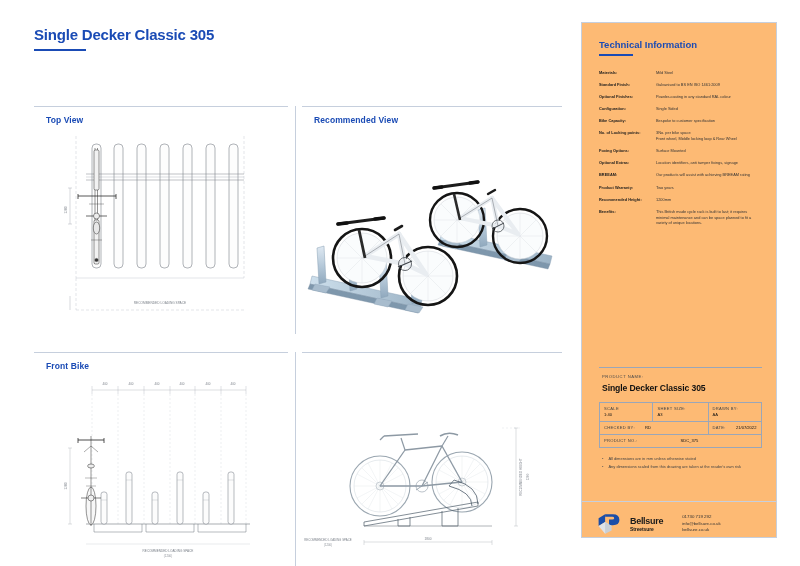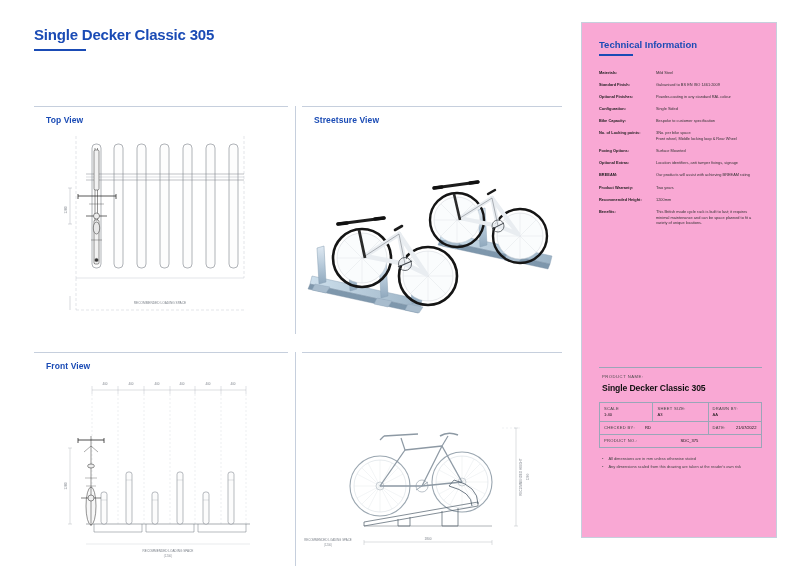--- a/index.html
+++ b/index.html
@@ -47,21 +47,21 @@
   .pv-side      { left: 268px;top: 246px; width: 260px; height: 220px; }
 
   
   .right-col {
     position: absolute; left: 581px; top: 22px;
     width: 196px; height: 516px;
     border-left: 1px solid #c6cfdd;
     border-right: 1px solid #c6cfdd;
     border-top: 1px solid #c6cfdd;
     border-bottom: 1px solid #c6cfdd;
-    background: #f9a8d4;
+    background: #fdba74;
   }
   .ti-header {
     padding: 16px 0 0 17px;
   }
   .ti-title {
     font-size: 9.5px; font-weight: bold; color: #1a4bb5;
   }
   .ti-rule { width: 34px; height: 1.5px; background: #1a4bb5; margin-top: 4px; }
 
   .spec-table {
@@ -197,21 +197,21 @@
               <line x1="36" y1="168" x2="36" y2="182"></line>
             </g>
             <text x="33" y="82" font-size="3.1" fill="#7d838b" transform="rotate(-90 33 82)" text-anchor="middle" font-family="Liberation Sans, sans-serif">1200</text>
             <text x="126" y="176" font-size="3.2" fill="#7d838b" text-anchor="middle" font-family="Liberation Sans, sans-serif">RECOMMENDED LOADING SPACE</text>
           </svg>
         </div>
       </div>
 
       <div class="view-panel pv-persp">
         <div class="panel-topline"></div>
-        <div class="panel-label">Streetsure View</div>
+        <div class="panel-label">Recommended View</div>
         <div class="panel-art">
           <svg viewBox="0 0 260 200" width="260" height="200">
             <defs>
               <linearGradient id="rackSteel" x1="0" y1="0" x2="0" y2="1">
                 <stop offset="0%" stop-color="#dfe9f2"></stop>
                 <stop offset="50%" stop-color="#b7cada"></stop>
                 <stop offset="100%" stop-color="#8fa8bd"></stop>
               </linearGradient>
               <linearGradient id="rackSteel2" x1="0" y1="0" x2="1" y2="0">
                 <stop offset="0%" stop-color="#cddfec"></stop>
@@ -341,21 +341,21 @@
               </g>
               <circle cx="103" cy="136" r="6.5" stroke="#4b5056" stroke-width="0.85" fill="none"></circle>
               <line x1="96" y1="139" x2="110" y2="133" stroke="#3c4147" stroke-width="1.1"></line>
             </g>
           </svg>
         </div>
       </div>
 
       <div class="view-panel pv-front">
         <div class="panel-topline"></div>
-        <div class="panel-label">Front View</div>
+        <div class="panel-label">Front Bike</div>
         <div class="panel-art">
           <svg viewBox="0 0 254 190" width="254" height="190">
 
             <g stroke="#a6abb3" stroke-width="0.4">
               <line x1="58" y1="16" x2="212" y2="16"></line>
               <g stroke-width="0.35">
                 <line x1="58" y1="12" x2="58" y2="20"></line>
                 <line x1="84" y1="12" x2="84" y2="20"></line>
                 <line x1="110" y1="12" x2="110" y2="20"></line>
                 <line x1="136" y1="12" x2="136" y2="20"></line>
@@ -632,15 +632,34 @@
           <span class="note-bullet">•</span>
           <span class="note-text">All dimensions are in mm unless otherwise stated</span>
         </div>
         <div class="note-row">
           <span class="note-bullet">•</span>
           <span class="note-text">Any dimensions scaled from this drawing are taken at the reader's own risk</span>
         </div>
       </div>
     </div>
 
+    <div class="footer">
+      <div class="logo-mark">
+        <svg viewBox="0 0 40 40" width="26" height="26">
+          <path d="M4 11 L14 5 L14 17 L4 23 Z" fill="#1b4ea8"></path>
+          <path d="M14 5 L26 5 Q36 5 36 14 Q36 22 26 22 L20 22 L20 13 L25 13 Q28 13 28 11 Q28 9 25 9 L14 9 Z" fill="#1b4ea8"></path>
+          <path d="M4 23 L14 17 L24 23 L14 35 Z" fill="#dfe3e8"></path>
+          <path d="M14 17 L24 23 L24 30 L14 35 Z" fill="#c9cfd6"></path>
+        </svg>
+      </div>
+      <div class="logo-words">
+        <div class="logo-name">Bellsure</div>
+        <div class="logo-sub">Streetsure</div>
+      </div>
+      <div class="contact">
+        <div>01730 719 292</div>
+        <div>info@bellsure.co.uk</div>
+        <div>bellsure.co.uk</div>
+      </div>
+    </div>
 
   </div>
 </div>
 
 </body></html>

